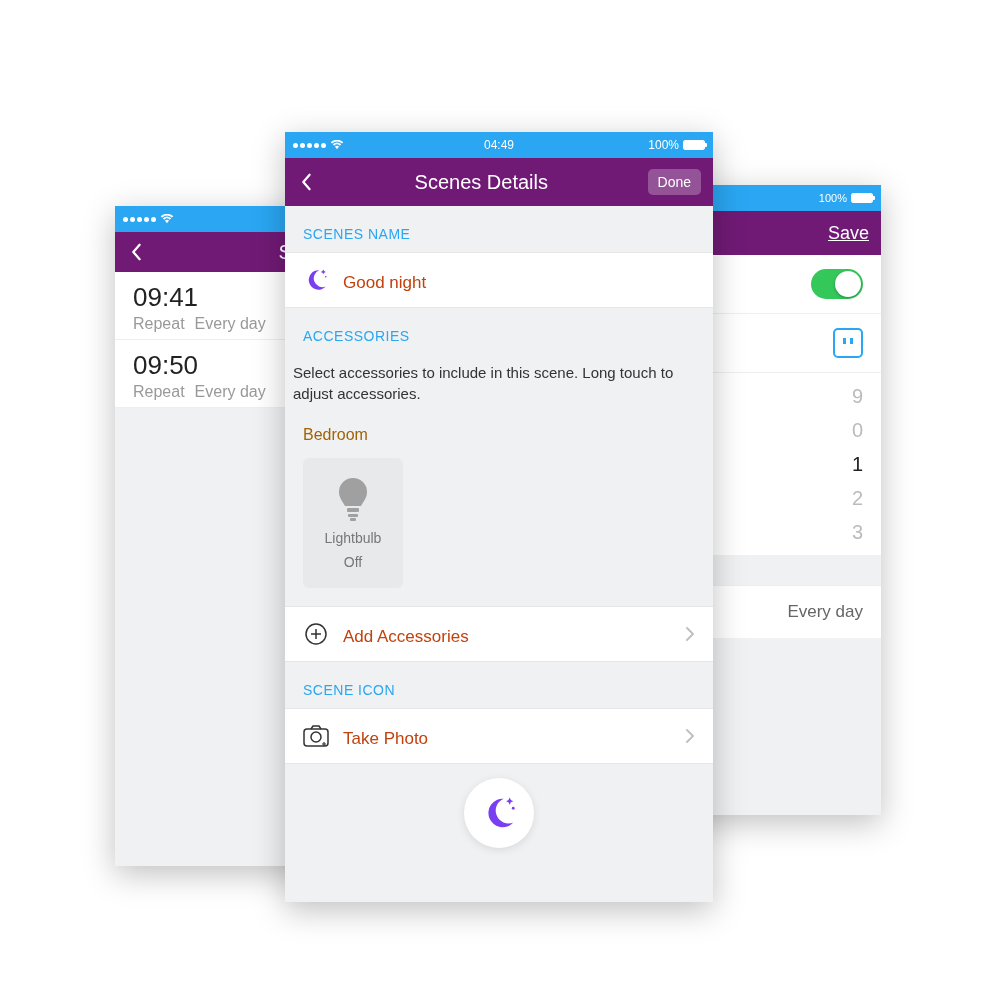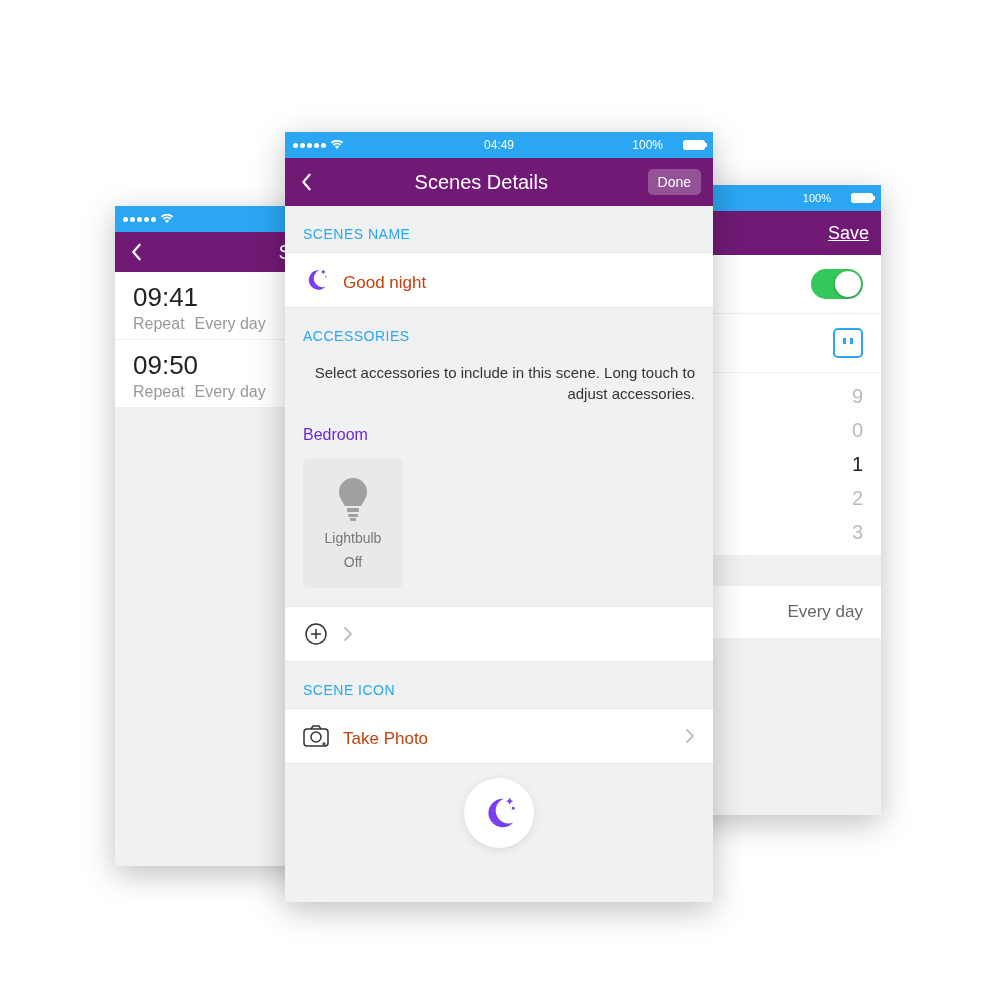--- a/index.html
+++ b/index.html
@@ -47,21 +47,21 @@
     font-size: 12px;
     display: flex;
     align-items: center;
     padding: 0 8px;
     justify-content: space-between;
   }
   .status-left { display: flex; align-items: center; gap: 4px; }
   .dots { display: flex; gap: 2px; }
   .dot { width: 5px; height: 5px; border-radius: 50%; background: #fff; }
   .wifi { width: 14px; height: 10px; }
-  .status-right { display: flex; align-items: center; gap: 20px; }
+  .status-right { display: flex; align-items: center; gap: 4px; }
   .battery { width: 22px; height: 10px; border: 1px solid #fff; border-radius: 2px; position: relative; }
   .battery::after { content: ""; position: absolute; right: -3px; top: 2px; width: 2px; height: 4px; background: #fff; border-radius: 0 1px 1px 0; }
   .battery-fill { background: #fff; height: 100%; width: 100%; border-radius: 1px; }
   
   .nav-bar {
     background: #701a75;
     height: 48px;
     color: #fff;
     display: flex;
     align-items: center;
@@ -93,27 +93,26 @@
     font-size: 17px;
     color: #c2410c;
     border-top: 1px solid #e6e6e6;
     border-bottom: 1px solid #e6e6e6;
     gap: 14px;
   }
   .row-icon { width: 26px; height: 26px; display: flex; align-items: center; justify-content: center; }
   .row-text { flex: 1; }
   .chevron { color: #c0c0c0; font-size: 18px; }
   .desc-text {
-    padding: 8px 18px;
+    padding: 8px 8px;
     font-size: 15px;
     color: #333;
     line-height: 1.4;
-    text-align: right;
-  }
-  .room-label { padding: 14px 18px 8px; font-size: 16px; color: #6d28d9; }
+  }
+  .room-label { padding: 14px 18px 8px; font-size: 16px; color: #a16207; }
   .accessory-tile {
     margin: 6px 18px 18px;
     width: 100px;
     height: 130px;
     background: #e8e9ea;
     border-radius: 6px;
     display: flex;
     flex-direction: column;
     align-items: center;
     justify-content: center;
@@ -279,20 +278,21 @@
     <div>Off</div>
   </div>
 
   <div class="white-row">
     <div class="row-icon">
       <svg width="24" height="24" viewBox="0 0 24 24">
           <circle cx="12" cy="12" r="10" stroke="#333" stroke-width="1.5" fill="none"></circle>
           <path d="M12 7 v10 M7 12 h10" stroke="#333" stroke-width="1.5"></path>
         </svg>
     </div>
+    <div class="row-text">Add Accessories</div>
     <div class="chevron">
       <svg width="10" height="16" viewBox="0 0 10 16">
           <path d="M2 2 L8 8 L2 14" stroke="#c0c0c0" stroke-width="2" fill="none" stroke-linecap="round" stroke-linejoin="round"></path>
         </svg>
     </div>
   </div>
 
   <div class="section-header">SCENE ICON</div>
   <div class="white-row">
     <div class="row-icon">

